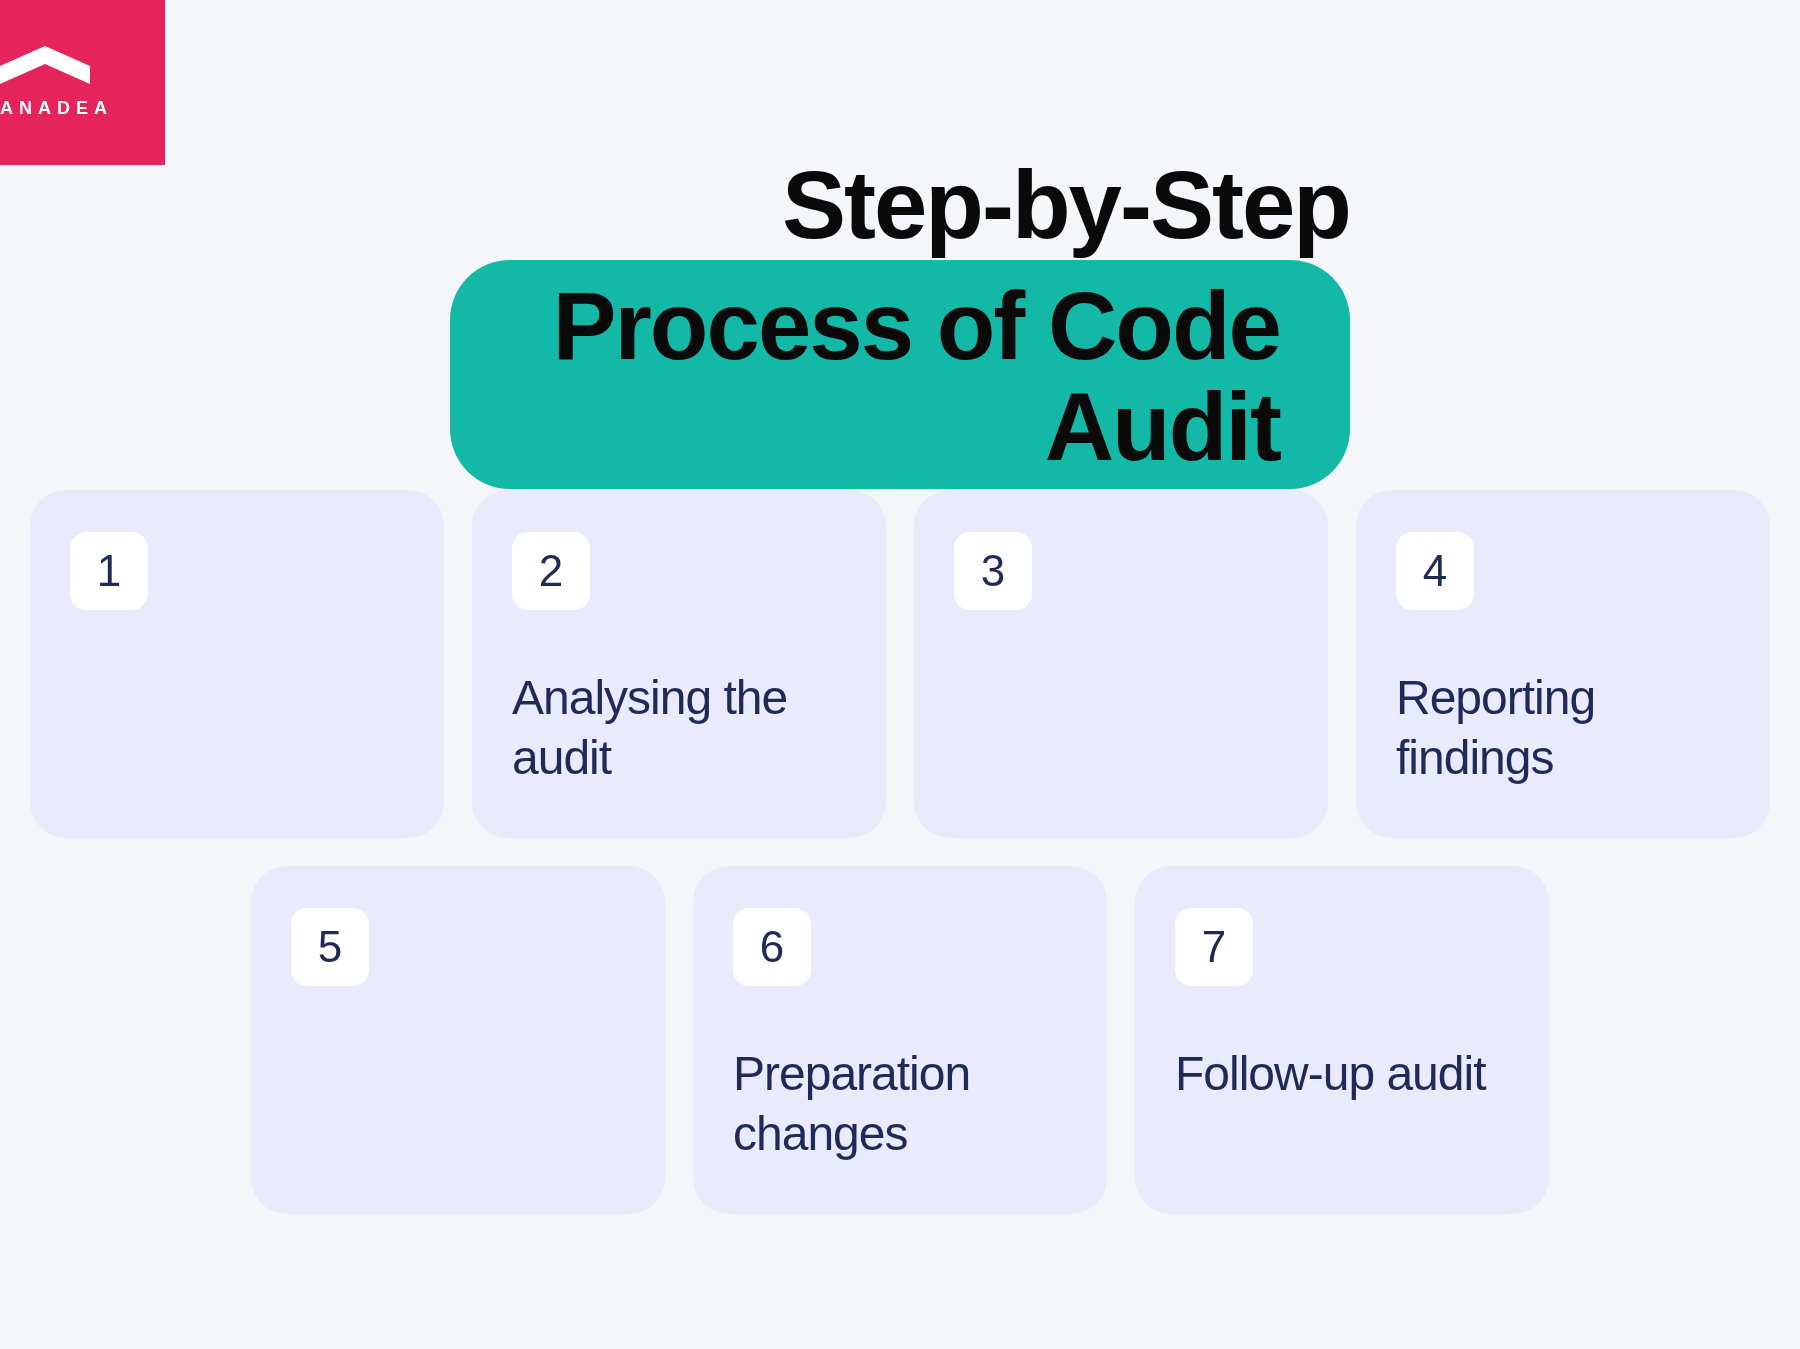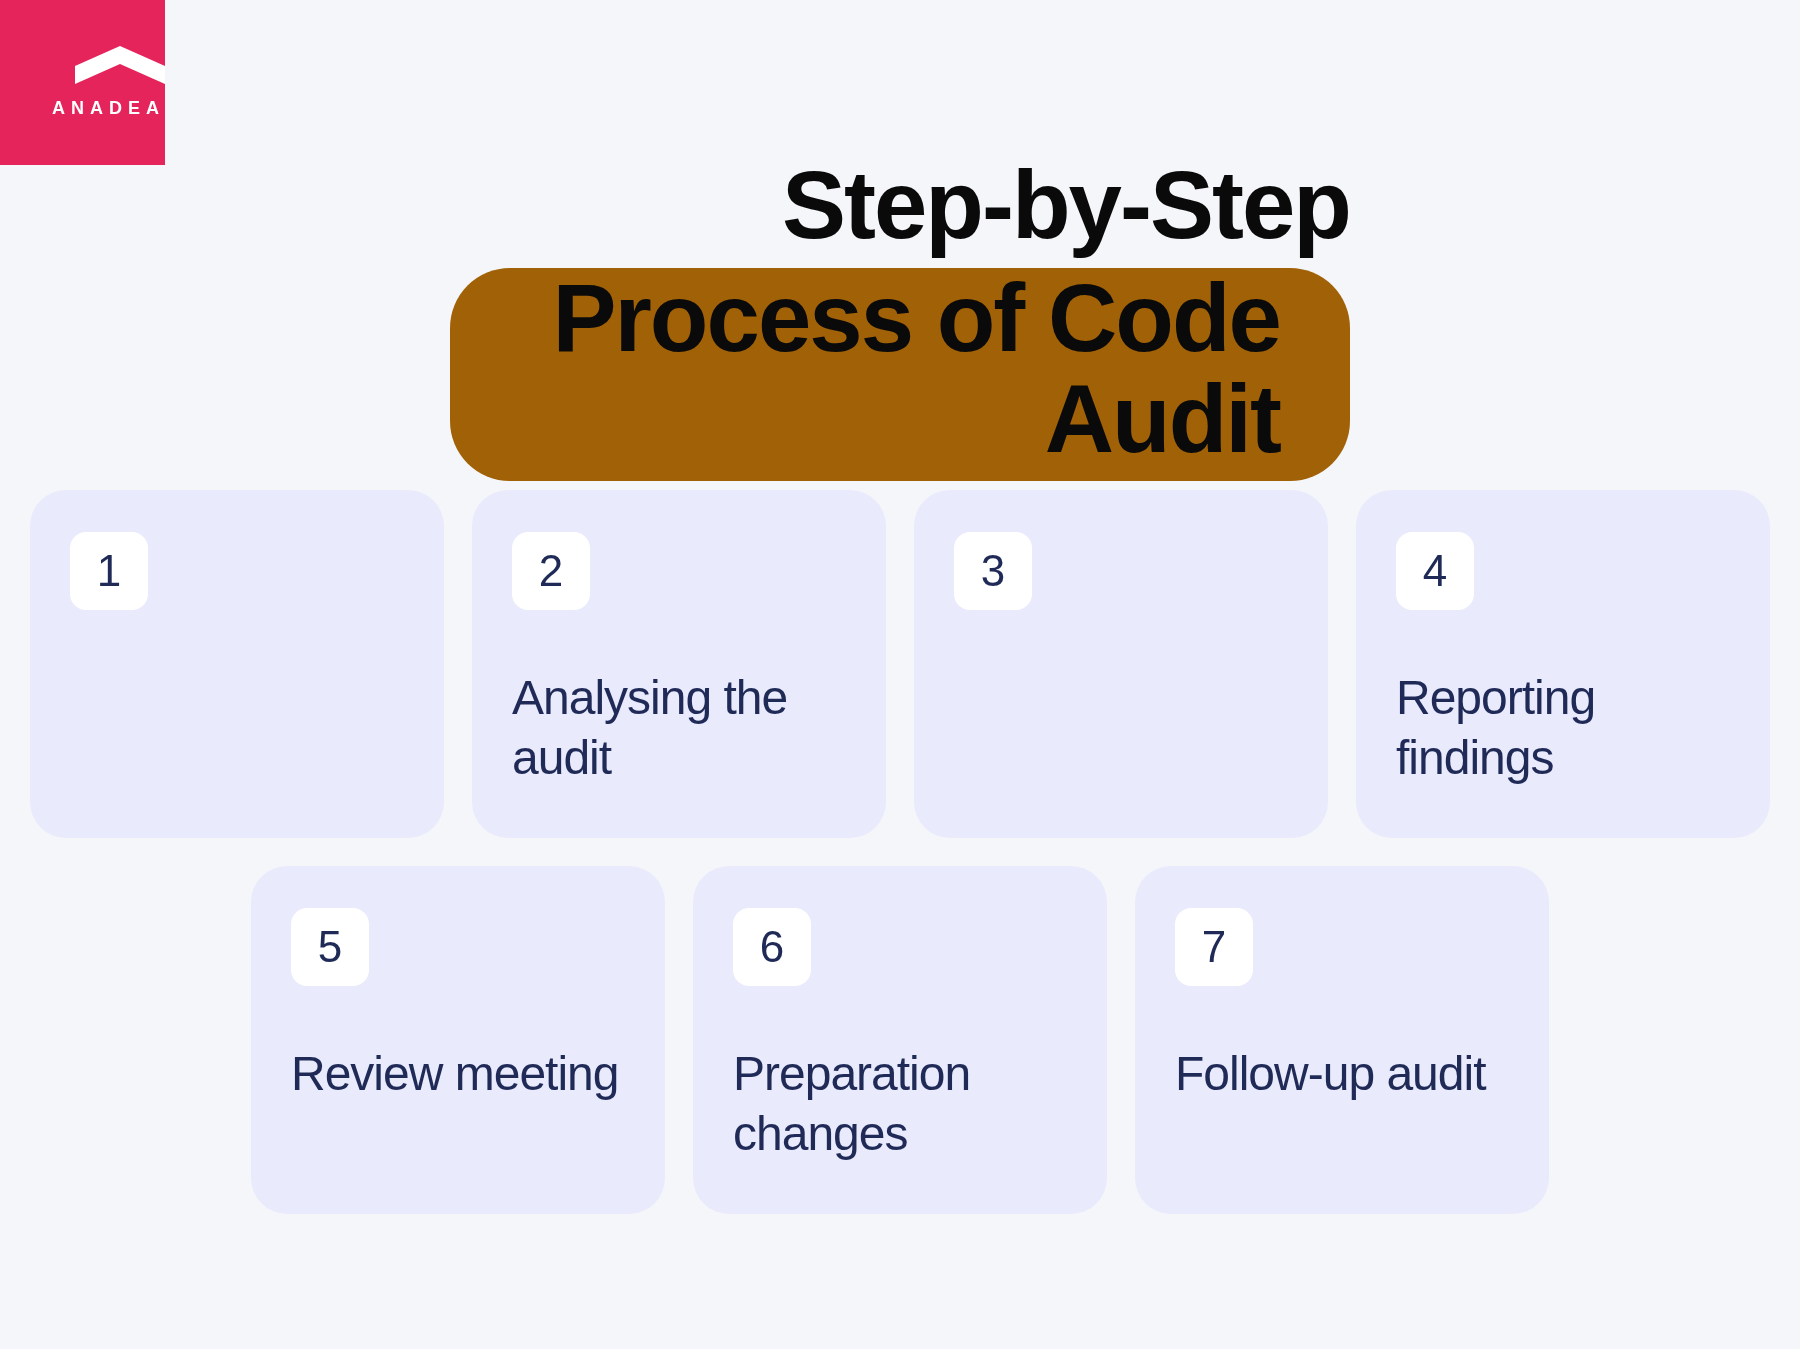--- a/index.html
+++ b/index.html
@@ -14,21 +14,21 @@
   }
   .logo {
     position: absolute;
     top: 0;
     left: 0;
     width: 165px;
     height: 165px;
     background: #e4245b;
     display: flex;
     flex-direction: column;
-    align-items: flex-end;
+    align-items: flex-start;
     justify-content: center;
   }
   .logo-icon {
     width: 90px;
     height: 38px;
     margin-bottom: 14px;
   }
   .logo-text {
     color: #fff;
     font-size: 18px;
@@ -50,24 +50,24 @@
     letter-spacing: -2px;
     line-height: 1.05;
   }
   .heading-line2 {
     display: inline-block;
     font-size: 96px;
     font-weight: 800;
     color: #0a0a0a;
     letter-spacing: -2px;
     line-height: 1.05;
-    background: #a16207;
+    background: #14b8a6;
     border-radius: 60px;
-    padding: 0 70px 12px 70px;
-    margin-top: 12px;
+    padding: 16px 70px 12px 70px;
+    margin-top: 4px;
   }
   .grid {
     position: absolute;
     top: 490px;
     left: 50%;
     transform: translateX(-50%);
     width: 1740px;
     display: flex;
     flex-direction: column;
     gap: 28px;
@@ -135,21 +135,20 @@
       <div class="num-box">3</div>
     </div>
     <div class="card">
       <div class="num-box">4</div>
       <div class="card-label">Reporting findings</div>
     </div>
   </div>
   <div class="row">
     <div class="card">
       <div class="num-box">5</div>
-      <div class="card-label">Review meeting</div>
     </div>
     <div class="card">
       <div class="num-box">6</div>
       <div class="card-label">Preparation changes</div>
     </div>
     <div class="card">
       <div class="num-box">7</div>
       <div class="card-label">Follow-up audit</div>
     </div>
   </div>

